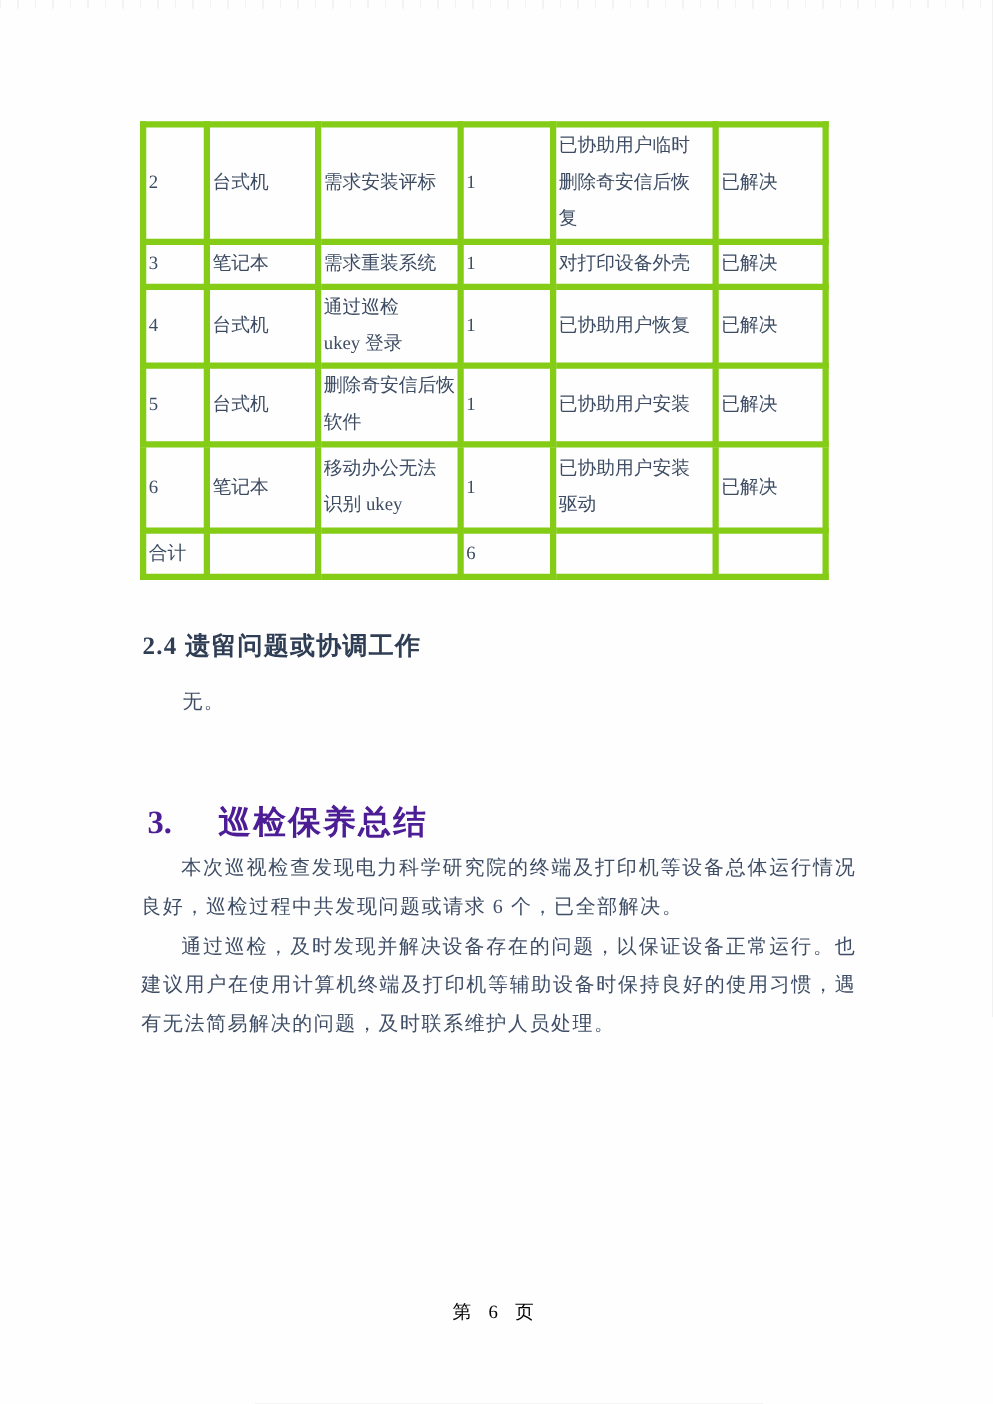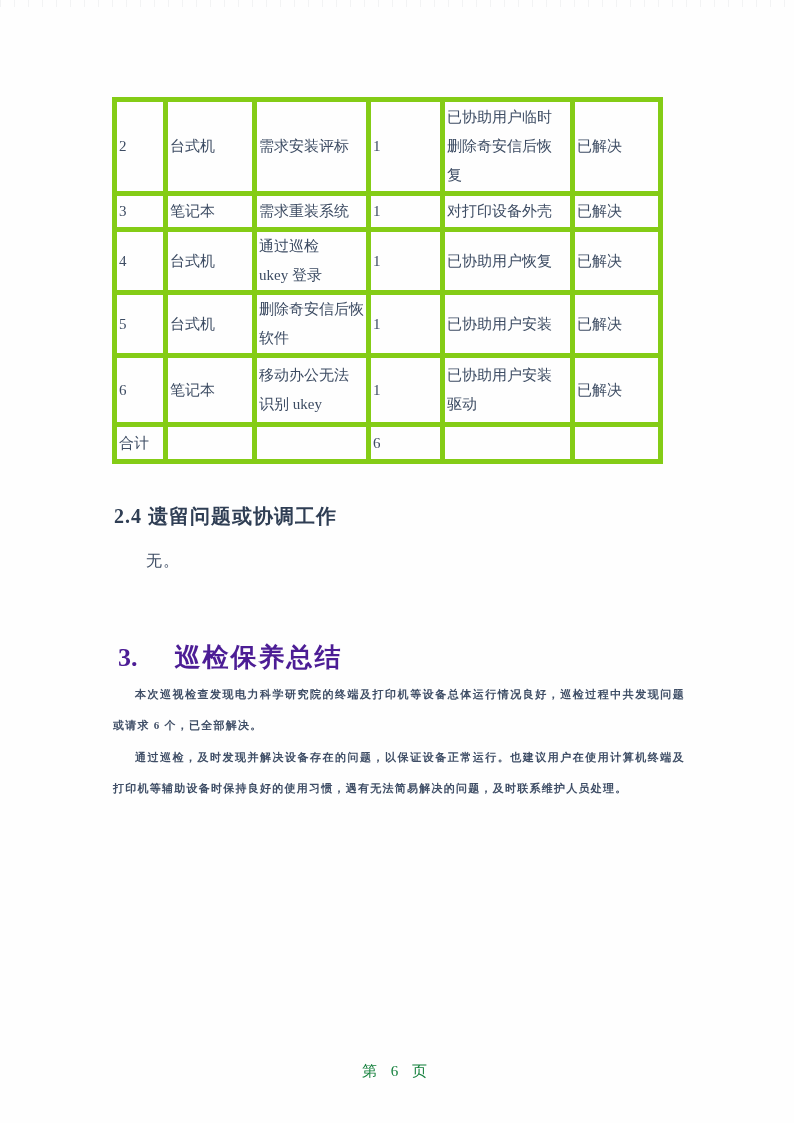--- a/index.html
+++ b/index.html
@@ -77,43 +77,41 @@
   }
   .heading-3 .sec-num { display: inline-block; margin-right: 37px; }
   .heading-3 .sec-title { display: inline-block; letter-spacing: 2px; }
 
   
   .body-text {
     position: absolute;
     left: 113px;
     top: 679px;
     width: 572px;
-    font-size: 11px;
+    font-size: 16px;
     line-height: 31.3px;
     letter-spacing: 1.25px;
     text-align: justify;
     color: #3f4e66;
-    font-weight: bold;
   }
   .body-text p {
     margin: 0;
     text-indent: 2em;
   }
 
   
   .page-footer {
     position: absolute;
     left: 0;
     top: 1040px;
     width: 100%;
     text-align: center;
     font-size: 15px;
     letter-spacing: 5px;
-    color: #15803d;
-    margin-top: 22px;
+    color: #000000;
   }
 </style>
 </head>
 <body>
 
 <div class="page">
   <div class="scan-edge"></div>
 
   <table class="issues">
     <colgroup>

